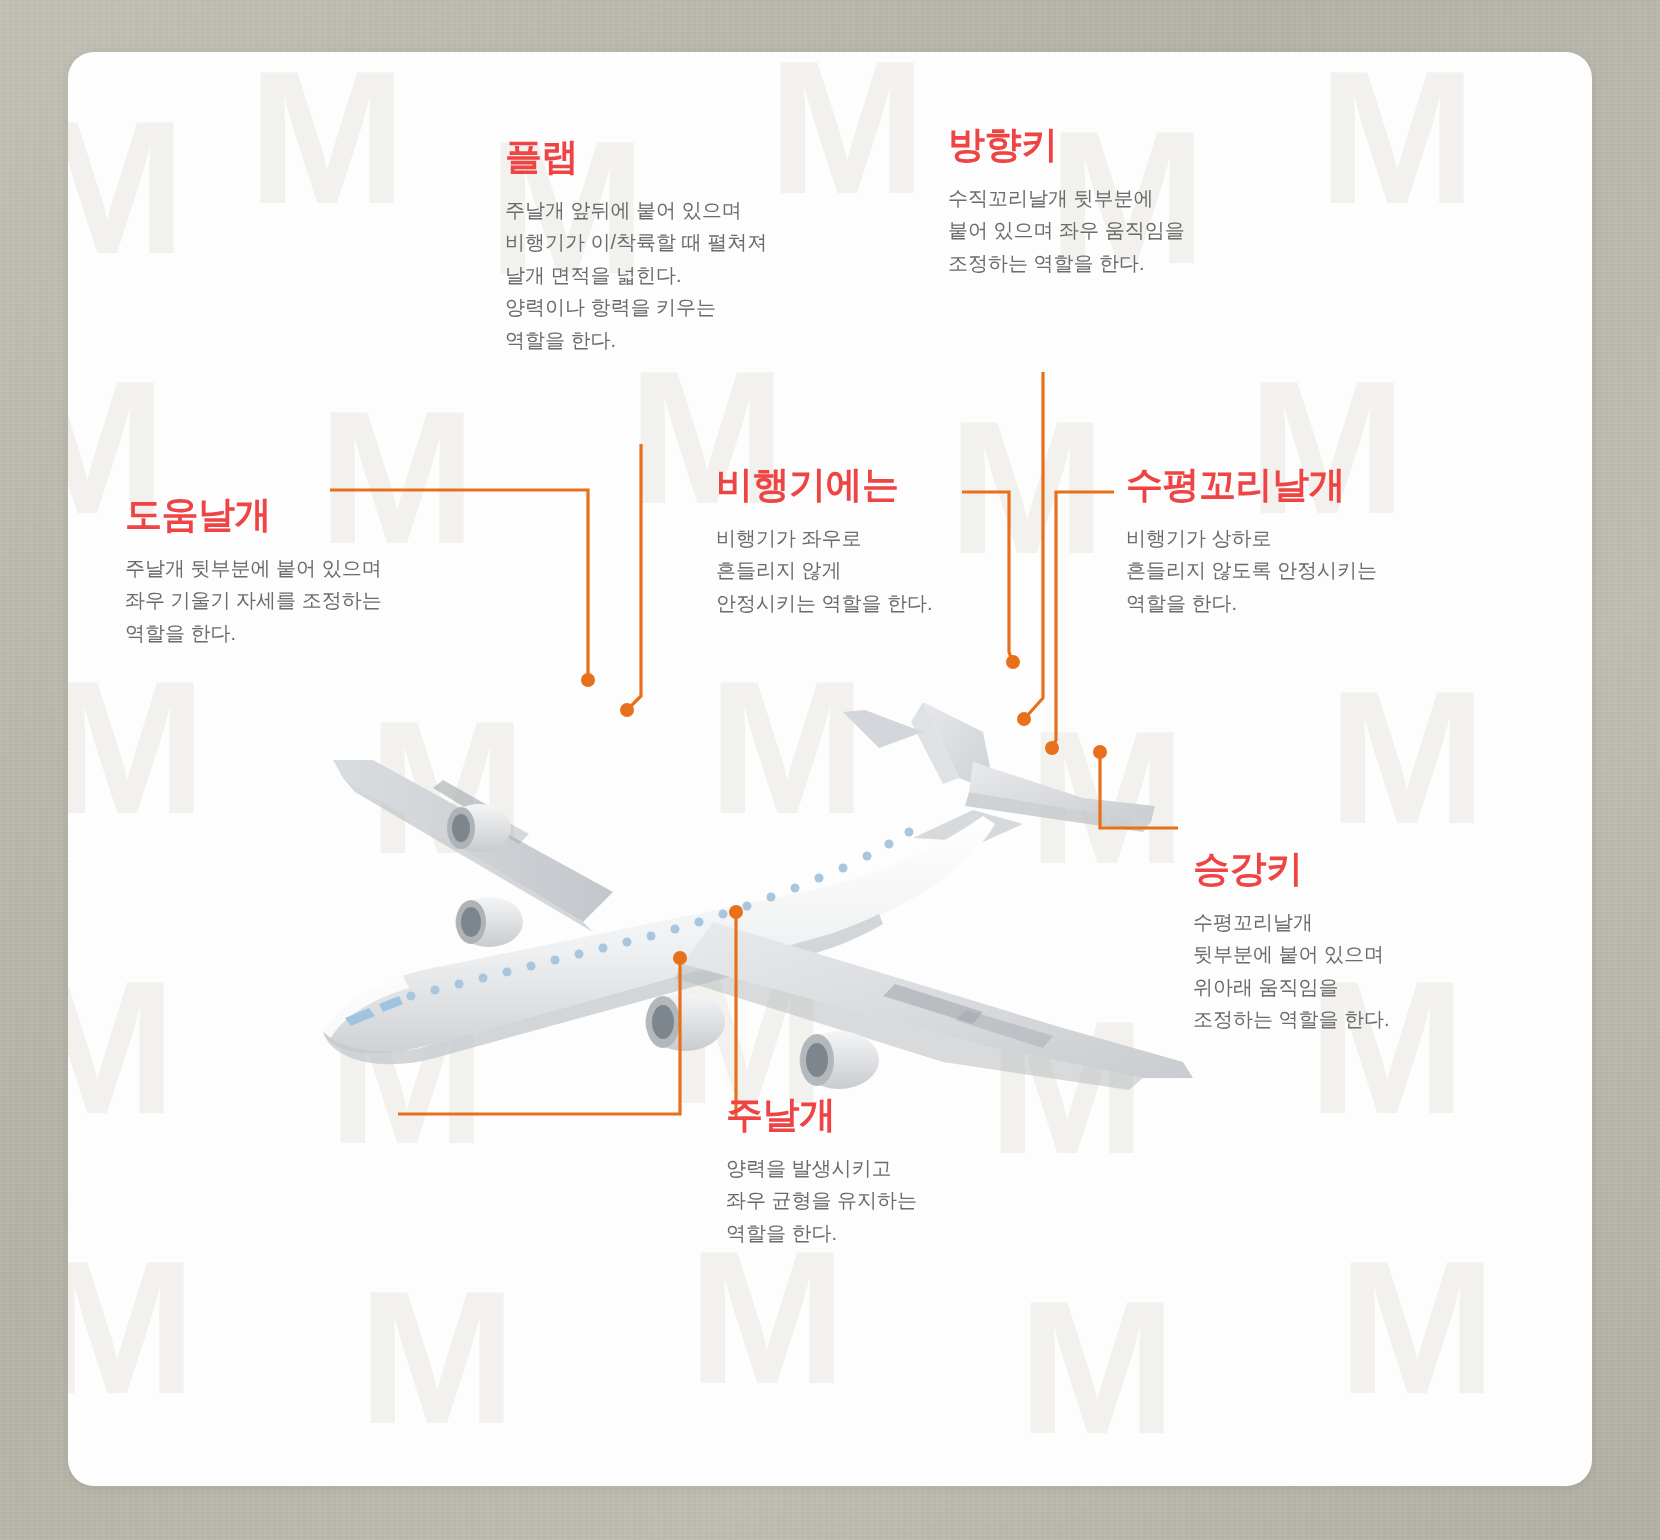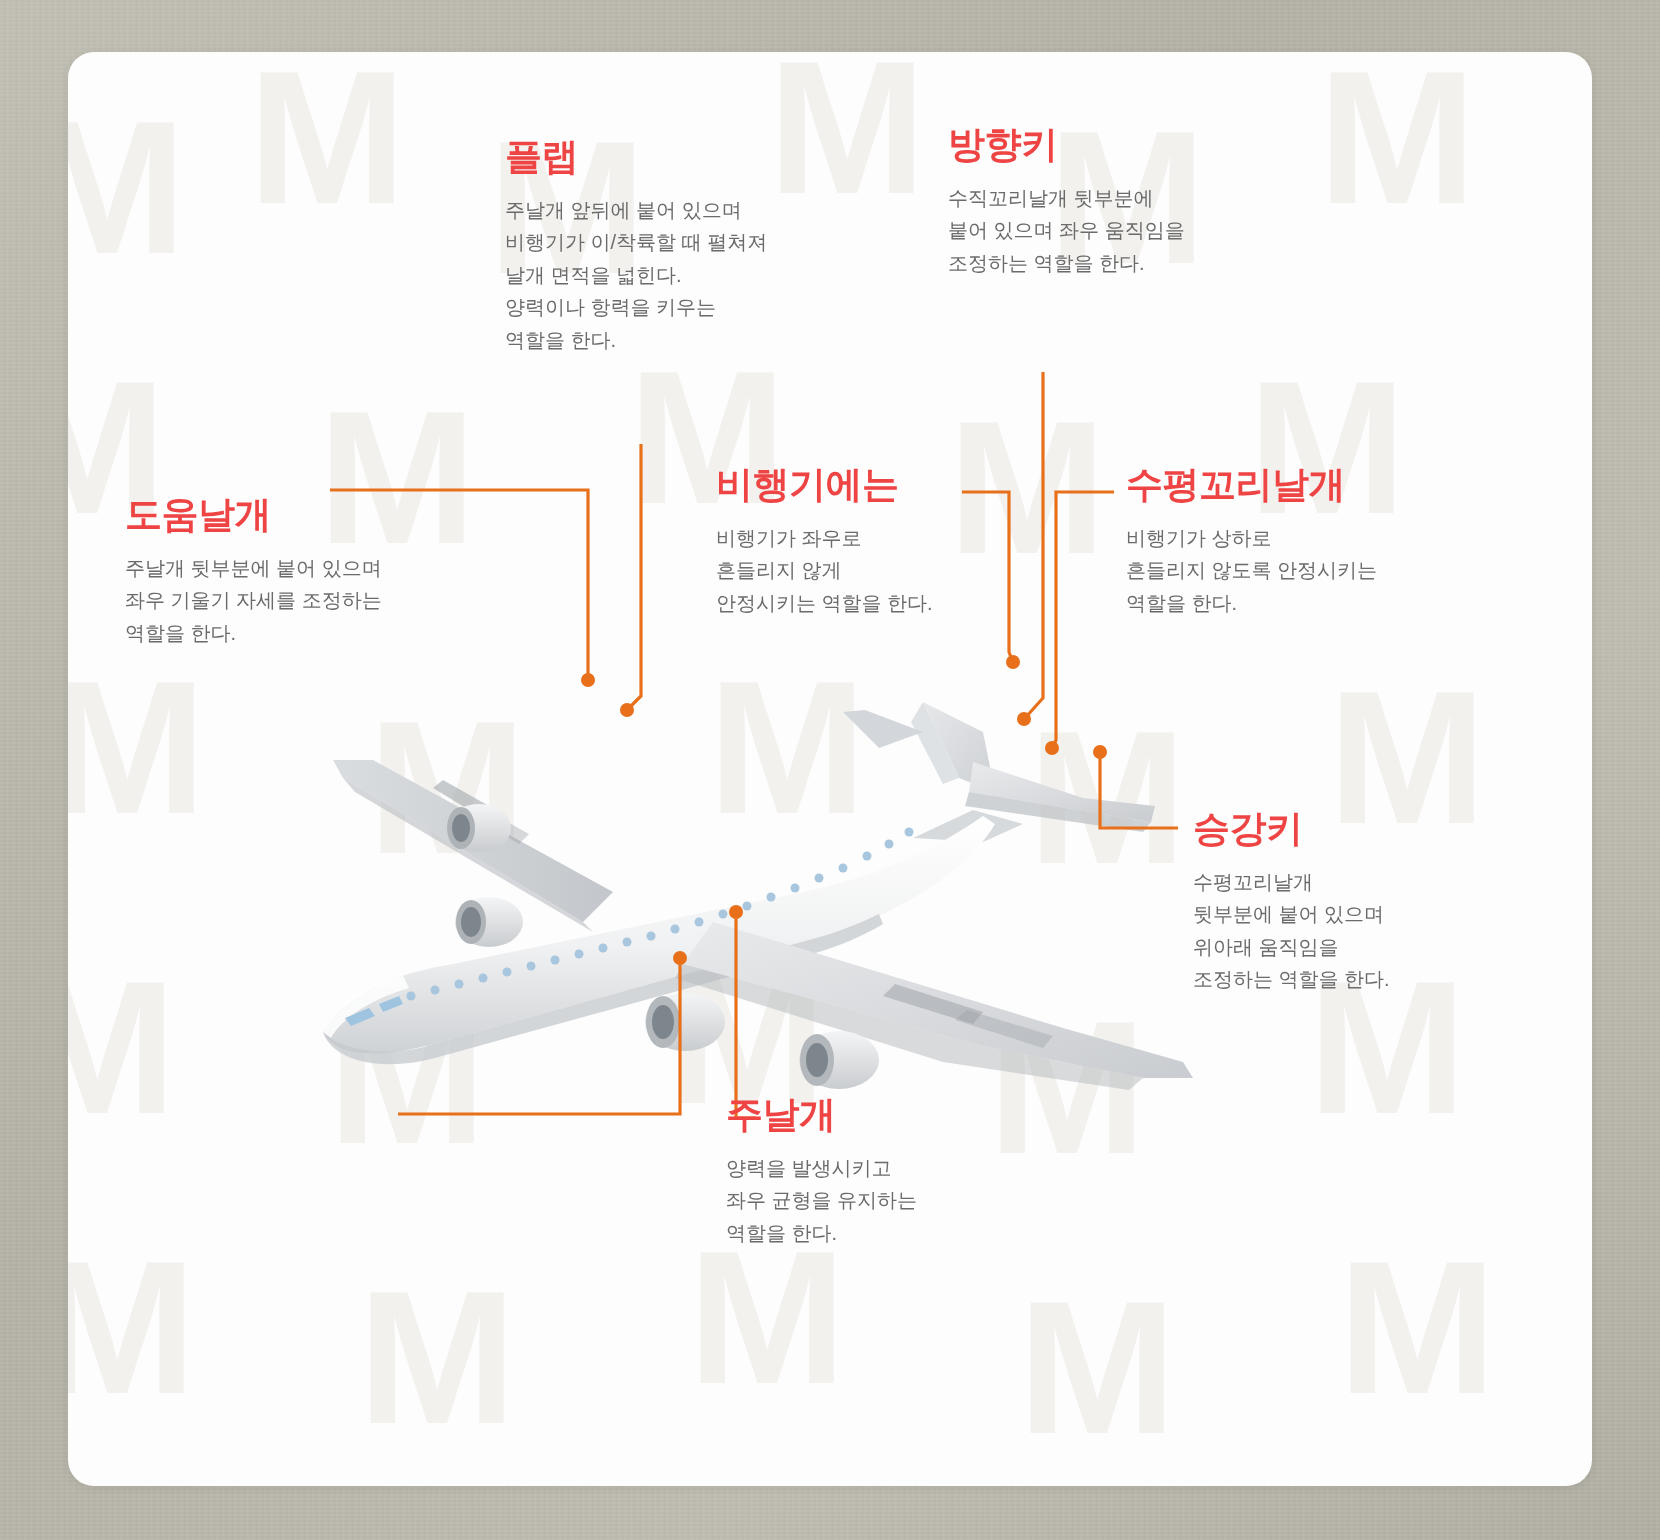--- a/index.html
+++ b/index.html
@@ -76,21 +76,21 @@
     line-height: 1.62;
     margin: 12px 0 0 0;
     white-space: pre-line;
   }
   
   #lbl-flap      { left: 437px; top: 80px; }
   #lbl-rudder    { left: 880px; top: 68px; }
   #lbl-aileron   { left: 57px;  top: 414px; margin-top: 24px; }
   #lbl-vstab     { left: 648px; top: 408px; }
   #lbl-hstab     { left: 1058px;top: 408px; }
-  #lbl-elevator  { left: 1125px;top: 752px; }
+  #lbl-elevator  { left: 1125px;top: 792px; }
   #lbl-engine    { left: 215px; top: 1038px; }
   #lbl-wing      { left: 658px; top: 1038px; }
 
   #plane {
     position: absolute;
     left: 215px;
     top: 540px;
     width: 1020px;
     height: 560px;
   }

